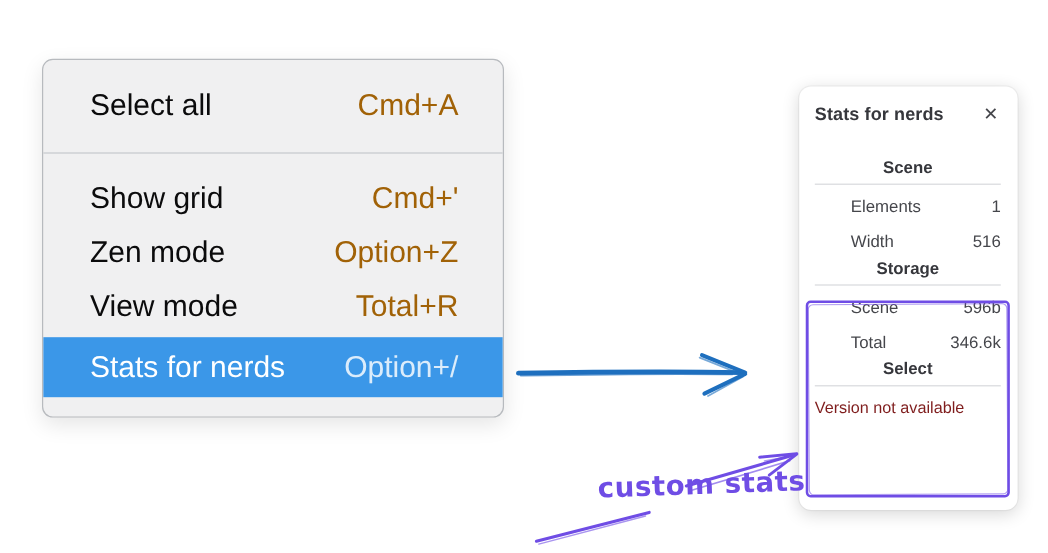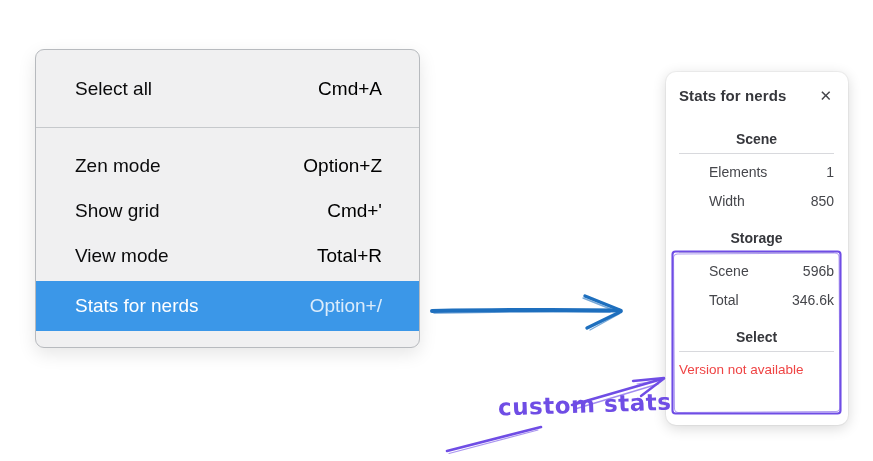--- a/index.html
+++ b/index.html
@@ -7,49 +7,49 @@
   .canvas {
     position:relative; width:873px; height:461px; background:#ffffff;
     font-family:"Liberation Sans", sans-serif; overflow:hidden;
   }
 
   
   .menu {
     position:absolute; left:35px; top:49px; width:385px; height:299px;
     background:#f0f0f1; border:1.5px solid #b7babe; border-radius:9px;
     box-shadow:0 6px 18px rgba(0,0,0,0.10);
-    overflow:hidden; font-size:19px; color:#0b0b0c; z-index:1;
+    overflow:hidden; font-size:25px; color:#0b0b0c; z-index:1;
   }
   .menu-group-top { height:78px; display:flex; align-items:center; border-bottom:1px solid #c6c9cc; }
   .menu-group-top .menu-row { width:100%; }
   .menu-group-bottom { padding-top:15px; }
   .menu-row {
     display:flex; justify-content:space-between; align-items:center;
     height:45px; padding:0 37px 0 39px; cursor:default;
   }
-  .menu-row .shortcut { color:#000000; }
+  .menu-row .shortcut { color:#a16207; }
   .menu-row.highlighted { background:#3b97e8; color:#ffffff; height:50px; margin-top:3px; }
   .menu-row.highlighted .shortcut { color:rgba(255,255,255,0.82);text-align:center; }
 
   
   .stats-panel {
     position:absolute; left:666px; top:72px; width:182px; height:353px;
     background:#ffffff; border-radius:10px;
     box-shadow:0 3px 14px rgba(0,0,0,0.16), 0 0 0 1px rgba(0,0,0,0.04);
     padding:14px 14px 10px 13px; font-size:14px; color:#45464b; z-index:2;
   }
   .panel-header { display:flex; justify-content:space-between; align-items:center; }
   .panel-title { font-weight:bold; font-size:15px; color:#36373c; letter-spacing:0.1px; }
   .close-btn { font-size:15px; color:#45464b; cursor:pointer; line-height:1; padding:2px; }
-  .section-heading { text-align:center; font-size:14px; font-weight:bold; color:#36373c; margin-top:15px; }
+  .section-heading { text-align:center; font-size:14px; font-weight:bold; color:#36373c; margin-top:0; }
   .section-heading.first { margin-top:26px; }
   .divider { border:none; border-top:1px solid #d8d9dd; margin-top:6px; }
   .stat-row { display:flex; justify-content:space-between; align-items:center; height:29px; }
   .stat-rows { margin-top:3px;margin-left:30px; }
-  .version-note { margin-top:10px; font-size:13.5px; color:#ef4444; }
+  .version-note { margin-top:10px; font-size:13.5px; color:#7f1d1d; }
 
   
   .overlay { position:absolute; left:0; top:0; width:873px; height:461px; z-index:5; pointer-events:none; }
 
   
   .annotation {
     position:absolute; left:498px; top:392px; width:150px;
     font-size:23px; font-weight:bold; color:#6f4de5;
     font-family:"DejaVu Sans", sans-serif; letter-spacing:0.5px;
     transform:rotate(-2deg); z-index:6; white-space:nowrap;
@@ -62,26 +62,26 @@
 
   <div class="menu">
     <div class="menu-group-top">
       <div class="menu-row">
         <span>Select all</span>
         <span class="shortcut">Cmd+A</span>
       </div>
     </div>
     <div class="menu-group-bottom">
       <div class="menu-row">
+        <span>Show grid</span>
+        <span class="shortcut">Cmd+'</span>
+      </div>
+      <div class="menu-row">
         <span>Zen mode</span>
         <span class="shortcut">Option+Z</span>
-      </div>
-      <div class="menu-row">
-        <span>Show grid</span>
-        <span class="shortcut">Cmd+'</span>
       </div>
       <div class="menu-row">
         <span>View mode</span>
         <span class="shortcut">Total+R</span>
       </div>
       <div class="menu-row highlighted">
         <span>Stats for nerds</span>
         <span class="shortcut">Option+/</span>
       </div>
     </div>
@@ -95,21 +95,21 @@
 
     <div class="section-heading first">Scene</div>
     <hr class="divider">
     <div class="stat-rows">
       <div class="stat-row">
         <span>Elements</span>
         <span>1</span>
       </div>
       <div class="stat-row">
         <span>Width</span>
-        <span>850</span>
+        <span>516</span>
       </div>
     </div>
 
     <div class="section-heading">Storage</div>
     <hr class="divider">
     <div class="stat-rows">
       <div class="stat-row">
         <span>Scene</span>
         <span>596b</span>
       </div>

